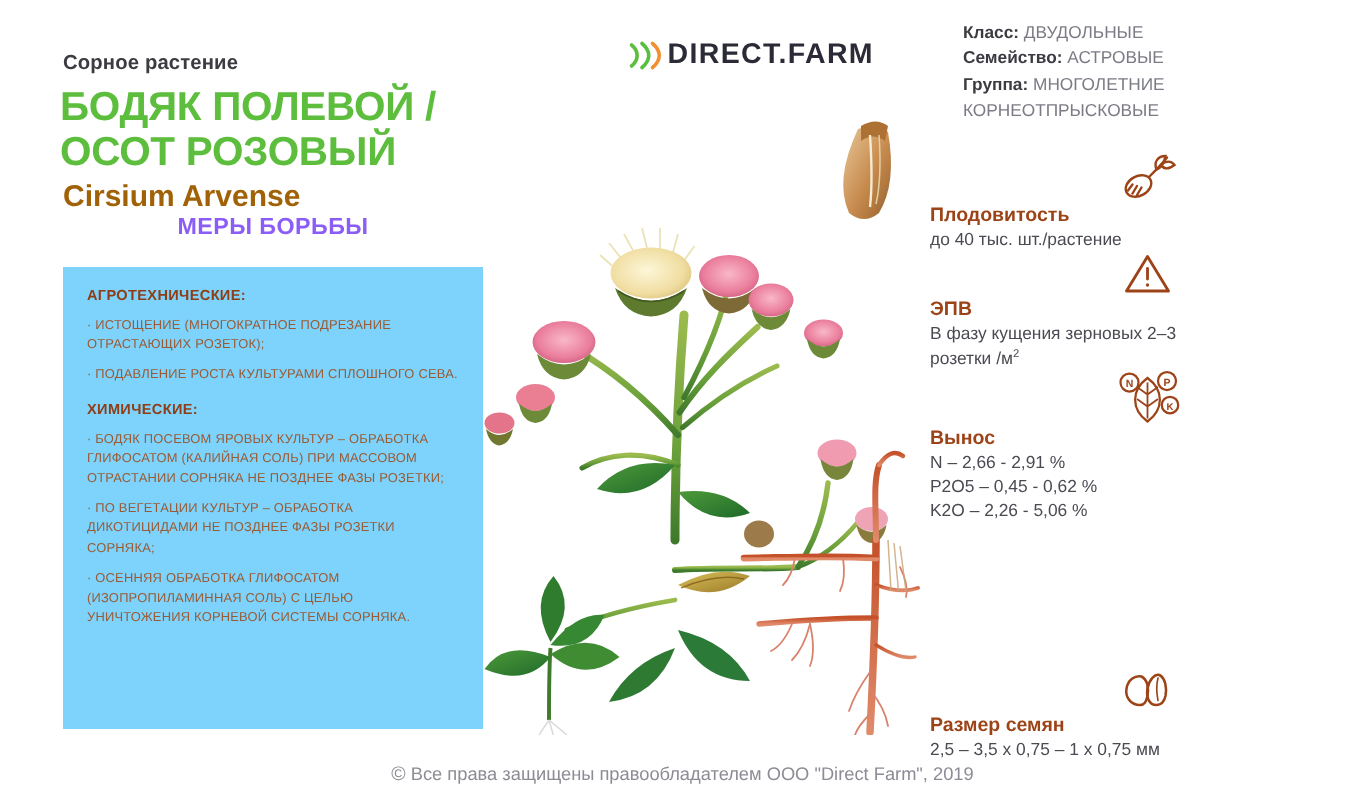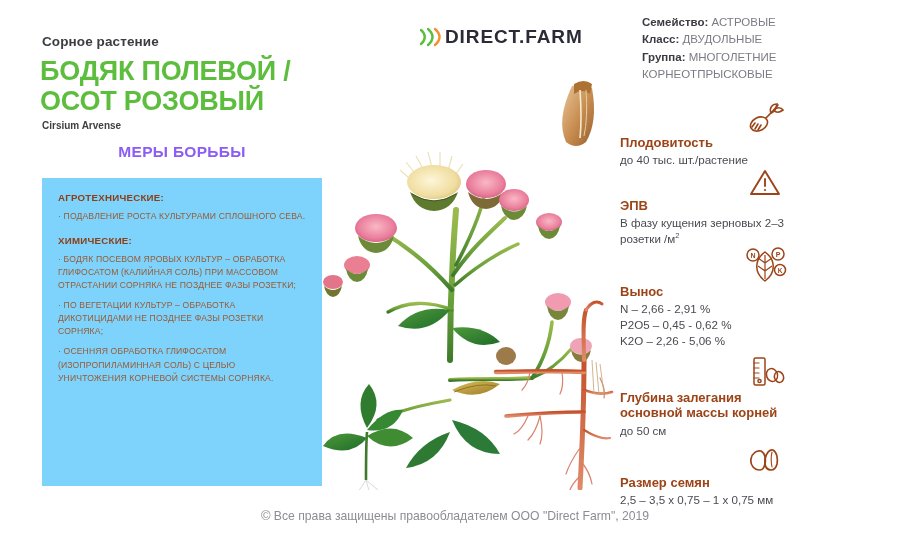--- a/index.html
+++ b/index.html
@@ -19,21 +19,21 @@
     position:absolute; left:42px; top:34px;
     font-size:13.5px; font-weight:bold; color:#3b3b42; letter-spacing:.1px;
   }
   #plant-title {
     position:absolute; left:40px; top:56px; width:290px;
     font-size:27px; font-weight:bold; line-height:1.12;
     color:#5cbe3c; letter-spacing:-.2px;
   }
   #latin-name {
     position:absolute; left:42px; top:120px;
-    font-size:10px; font-weight:bold; color:#404040;
+    font-size:20px; font-weight:bold; color:#a16207;
   }
   #measures-heading {
     position:absolute; left:42px; top:143px; width:280px;
     text-align:center;
     font-size:15.5px; font-weight:bold; color:#8b5cf6; letter-spacing:.3px;
   }
 
   #measures-box {
     position:absolute; left:42px; top:178px;
     width:280px; height:308px;
@@ -113,20 +113,21 @@
   <div id="kicker">Сорное растение</div>
 
   <h1 id="plant-title">БОДЯК ПОЛЕВОЙ / ОСОТ РОЗОВЫЙ</h1>
 
   <div id="latin-name">Cirsium Arvense</div>
 
   <div id="measures-heading">МЕРЫ БОРЬБЫ</div>
 
   <div id="measures-box">
     <div class="m-head">АГРОТЕХНИЧЕСКИЕ:</div>
+    <div class="m-item">· ИСТОЩЕНИЕ (МНОГОКРАТНОЕ ПОДРЕЗАНИЕ ОТРАСТАЮЩИХ РОЗЕТОК);</div>
     <div class="m-item">· ПОДАВЛЕНИЕ РОСТА КУЛЬТУРАМИ СПЛОШНОГО СЕВА.</div>
 
     <div class="m-head second">ХИМИЧЕСКИЕ:</div>
     <div class="m-item">· БОДЯК ПОСЕВОМ ЯРОВЫХ КУЛЬТУР – ОБРАБОТКА ГЛИФОСАТОМ (КАЛИЙНАЯ СОЛЬ) ПРИ МАССОВОМ ОТРАСТАНИИ СОРНЯКА НЕ ПОЗДНЕЕ ФАЗЫ РОЗЕТКИ;</div>
     <div class="m-item">· ПО ВЕГЕТАЦИИ КУЛЬТУР – ОБРАБОТКА ДИКОТИЦИДАМИ НЕ ПОЗДНЕЕ ФАЗЫ РОЗЕТКИ СОРНЯКА;</div>
     <div class="m-item">· ОСЕННЯЯ ОБРАБОТКА ГЛИФОСАТОМ (ИЗОПРОПИЛАМИННАЯ СОЛЬ) С ЦЕЛЬЮ УНИЧТОЖЕНИЯ КОРНЕВОЙ СИСТЕМЫ СОРНЯКА.</div>
   </div>
 </div>
 
 <div id="illustration">
@@ -293,26 +294,26 @@
       <path d="M17 3 C23 8 23 14 17 19" stroke="#f28f2e" stroke-width="2.4"></path>
     </svg>
   </span>
   <span id="logo-text">DIRECT.FARM</span>
 </div>
 
 <div id="right-col">
 
   <div id="taxonomy">
     <div>
+      <span class="tx-key">Класс:</span>
+      <span class="tx-val">ДВУДОЛЬНЫЕ</span>
+    </div>
+    <div>
       <span class="tx-key">Семейство:</span>
       <span class="tx-val">АСТРОВЫЕ</span>
-    </div>
-    <div>
-      <span class="tx-key">Класс:</span>
-      <span class="tx-val">ДВУДОЛЬНЫЕ</span>
     </div>
     <div>
       <span class="tx-key">Группа:</span>
       <span class="tx-val">МНОГОЛЕТНИЕ</span>
     </div>
     <div>
       <span class="tx-val">КОРНЕОТПРЫСКОВЫЕ</span>
     </div>
   </div>
 
@@ -361,36 +362,20 @@
       </svg>
     </div>
     <div class="fact-title">Вынос</div>
     <div class="fact-value">
       <div>N – 2,66 - 2,91 %</div>
       <div>P2O5 – 0,45 - 0,62 %</div>
       <div>K2O – 2,26 - 5,06 %</div>
     </div>
   </div>
 
-  <div class="fact" id="fact-depth">
-    <div class="fact-icon">
-      <svg width="46" height="34" viewBox="0 0 46 34" fill="none" stroke="#9c4418" stroke-width="1.5" stroke-linecap="round">
-        <rect x="12" y="3" width="11" height="27" rx="1.5"></rect>
-        <path d="M12 8 h5 M12 13 h5 M12 18 h5 M12 23 h5" stroke-width="1.2"></path>
-        <circle cx="17.5" cy="26" r="1.6"></circle>
-        <ellipse cx="30" cy="20" rx="5.5" ry="6.5" transform="rotate(-20 30 20)"></ellipse>
-        <ellipse cx="37" cy="22" rx="4.5" ry="5.5" transform="rotate(-20 37 22)"></ellipse>
-      </svg>
-    </div>
-    <div class="fact-title">
-      <div>Глубина залегания</div>
-      <div>основной массы корней</div>
-    </div>
-    <div class="fact-value">до 50 см</div>
-  </div>
 
   <div class="fact" id="fact-seedsize">
     <div class="fact-icon">
       <svg width="40" height="28" viewBox="0 0 40 28" fill="none" stroke="#9c4418" stroke-width="1.7" stroke-linecap="round">
         <path d="M15 24 C9 24 5 19 6 13 C7 7 12 4 16 5 C20 7 21 13 20 18 C19 22 18 24 15 24z"></path>
         <path d="M26 24 C21 24 19 19 20 13 C21 7 25 3 28 4 C32 6 33 13 32 18 C31 22 29 24 26 24z"></path>
         <path d="M27 6 C26 10 26 16 27 21" stroke-width="1.1"></path>
       </svg>
     </div>
     <div class="fact-title">Размер семян</div>

